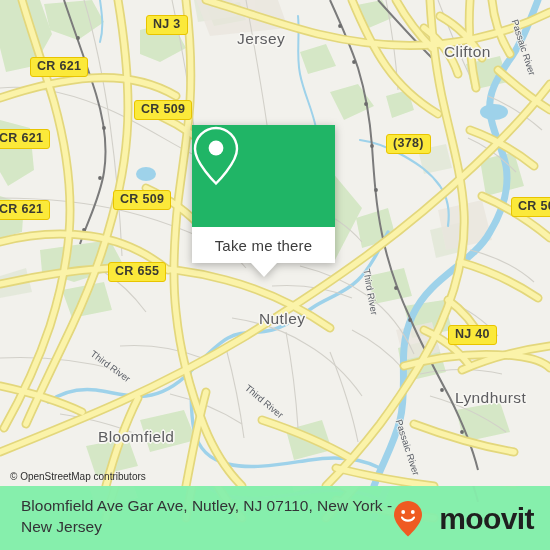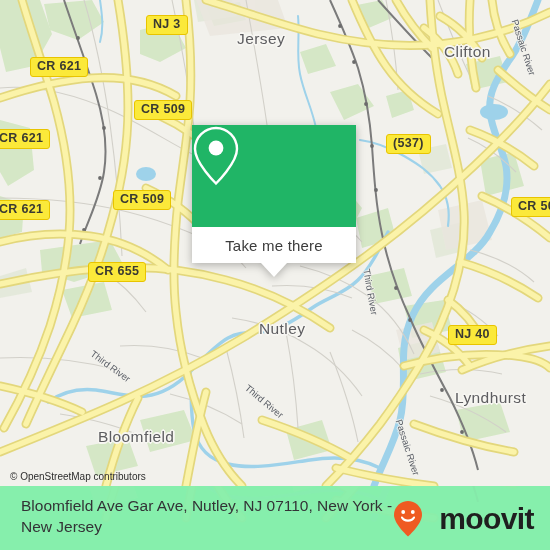--- a/index.html
+++ b/index.html
@@ -51,21 +51,21 @@
     letter-spacing: .3px;
     padding: 1px 6px 2px 6px;
     white-space: nowrap;
     line-height: 15px;
   }
 
   
   .callout {
     position: absolute;
     left: 192px; top: 125px;
-    width: 164px;
+    width: 143px;
     filter: drop-shadow(0 2px 4px rgba(0,0,0,.28));
   }
   .callout-top {
     background: #20b566;
     height: 102px;
     display: flex;
     align-items: center;
     justify-content: center;
   }
   .callout-bottom {
@@ -365,39 +365,39 @@
             <path d="M160 116 C182 126 202 140 220 158"></path>
             <path d="M146 188 C168 198 188 212 204 230"></path>
           </g>
         </g>
       </defs>
       <use href="#maplines"></use>
     </svg>
 
     <div class="city-label" style="left:237px;top:30px">Jersey</div>
     <div class="city-label" style="left:444px;top:43px">Clifton</div>
-    <div class="city-label" style="left:259px;top:320px">Nutley</div>
+    <div class="city-label" style="left:259px;top:310px">Nutley</div>
     <div class="city-label" style="left:98px;top:428px">Bloomfield</div>
     <div class="city-label" style="left:455px;top:389px">Lyndhurst</div>
 
     <div class="river-label" style="left:520px;top:18px;transform:rotate(72deg);transform-origin:left top">Passaic River</div>
     <div class="river-label" style="left:372px;top:268px;transform:rotate(80deg);transform-origin:left top">Third River</div>
     <div class="river-label" style="left:95px;top:348px;transform:rotate(36deg);transform-origin:left top">Third River</div>
     <div class="river-label" style="left:250px;top:382px;transform:rotate(40deg);transform-origin:left top">Third River</div>
     <div class="river-label" style="left:404px;top:418px;transform:rotate(72deg);transform-origin:left top">Passaic River</div>
 
     <div class="shield" style="left:146px;top:15px">NJ 3</div>
     <div class="shield" style="left:30px;top:57px">CR 621</div>
     <div class="shield" style="left:134px;top:100px">CR 509</div>
-    <div class="shield" style="left:386px;top:134px">(537)</div>
+    <div class="shield" style="left:386px;top:134px">(378)</div>
     <div class="shield" style="left:-8px;top:129px">CR 621</div>
     <div class="shield" style="left:113px;top:190px">CR 509</div>
     <div class="shield" style="left:-8px;top:200px">CR 621</div>
     <div class="shield" style="left:511px;top:197px">CR 507</div>
-    <div class="shield" style="left:88px;top:262px">CR 655</div>
+    <div class="shield" style="left:108px;top:262px">CR 655</div>
     <div class="shield" style="left:448px;top:325px">NJ 40</div>
 
     <div class="callout">
       <div class="callout-top">
         <svg width="48" height="62" viewBox="0 0 48 62">
           <path d="M24 3 C12.4 3 3 12.4 3 24 C3 38 24 58.5 24 58.5
                    C24 58.5 45 38 45 24 C45 12.4 35.6 3 24 3 Z" fill="none" stroke="#ffffff" stroke-width="2.4"></path>
           <circle cx="24" cy="23" r="7.4" fill="#ffffff"></circle>
         </svg>
       </div>

